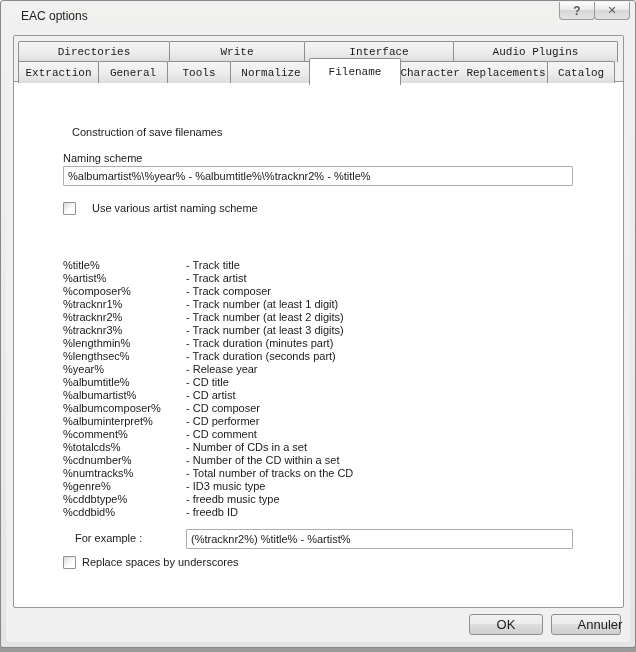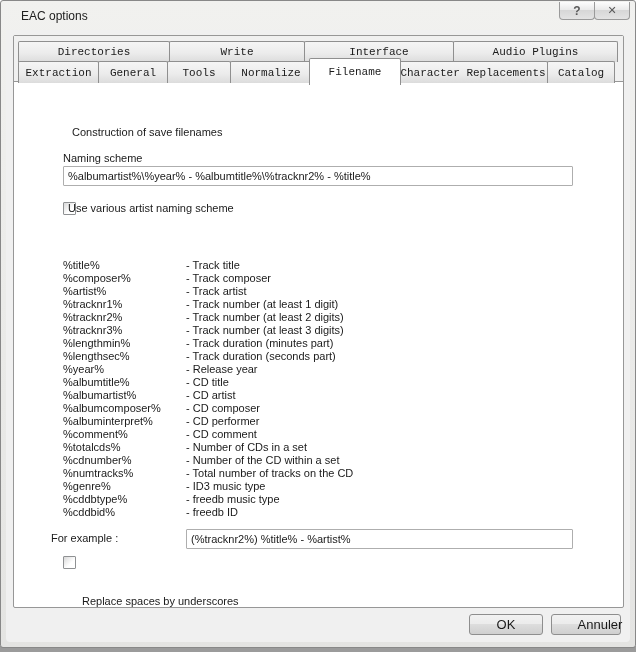--- a/index.html
+++ b/index.html
@@ -179,36 +179,36 @@
       </div>
     </div>
   </div>
 
   <span class="lbl" style="left:71px; top:119px;margin-top:6px;">Construction of save filenames</span>
 
   <span class="lbl" style="left:62px; top:151px;">Naming scheme</span>
   <input class="tb" style="left: 62px; top: 165px; width: 510px; height: 20px;" value="%albumartist%\%year% - %albumtitle%\%tracknr2% - %title%">
 
   <div class="checkbox" style="left:62px; top:201px;"></div>
-  <span class="lbl" style="left:67px; top:201px;">Use various artist naming scheme</span>
+  <span class="lbl" style="left:91px; top:201px;">Use various artist naming scheme</span>
 
   <div class="ph-list">
     <div class="ph-row">
         <span class="ph-code">%title%</span>
         <span>- Track title</span>
       </div>
     <div class="ph-row">
+        <span class="ph-code">%artist%</span>
+        <span>- Track artist</span>
+      </div>
+    <div class="ph-row">
         <span class="ph-code">%composer%</span>
         <span>- Track composer</span>
       </div>
     <div class="ph-row">
-        <span class="ph-code">%artist%</span>
-        <span>- Track artist</span>
-      </div>
-    <div class="ph-row">
         <span class="ph-code">%tracknr1%</span>
         <span>- Track number (at least 1 digit)</span>
       </div>
     <div class="ph-row">
         <span class="ph-code">%tracknr2%</span>
         <span>- Track number (at least 2 digits)</span>
       </div>
     <div class="ph-row">
         <span class="ph-code">%tracknr3%</span>
         <span>- Track number (at least 3 digits)</span>
@@ -264,22 +264,22 @@
     <div class="ph-row">
         <span class="ph-code">%cddbtype%</span>
         <span>- freedb music type</span>
       </div>
     <div class="ph-row">
         <span class="ph-code">%cddbid%</span>
         <span>- freedb ID</span>
       </div>
   </div>
 
-  <span class="lbl" style="left:50px; top:531px;">For example :</span>
+  <span class="lbl" style="left:74px; top:531px;">For example :</span>
   <input class="tb" style="left: 185px; top: 528px; width: 387px; height: 20px;" value="(%tracknr2%) %title% - %artist%">
 
   <div class="checkbox" style="left:62px; top:555px;"></div>
-  <span class="lbl" style="left:81px; top:555px;margin-top:39px;">Replace spaces by underscores</span>
+  <span class="lbl" style="left:81px; top:555px;">Replace spaces by underscores</span>
 
   <button class="btn" style="left:468px; top:613px; width:74px;">OK</button>
   <button class="btn" style="left:550px; top:613px; width:70px;padding-left:28px;">Annuler</button>
 
 </div>
 
 </body></html>

